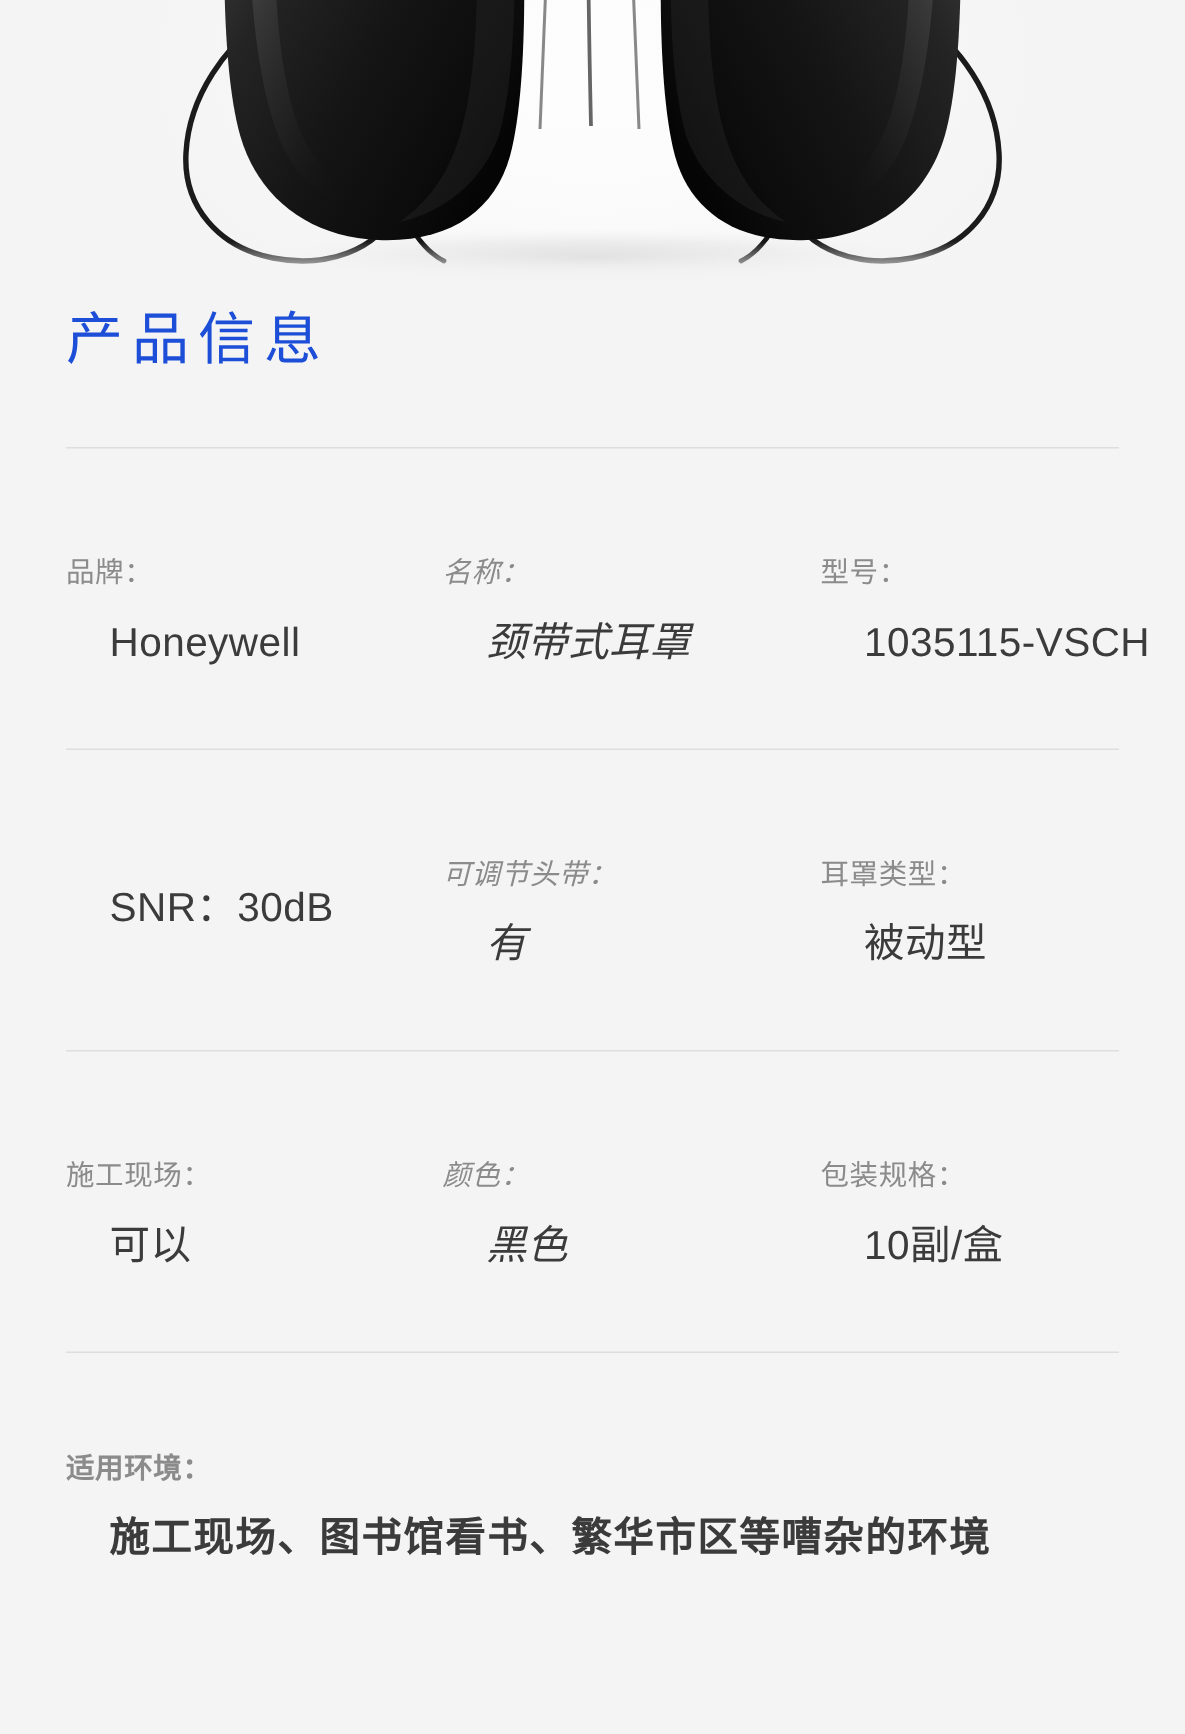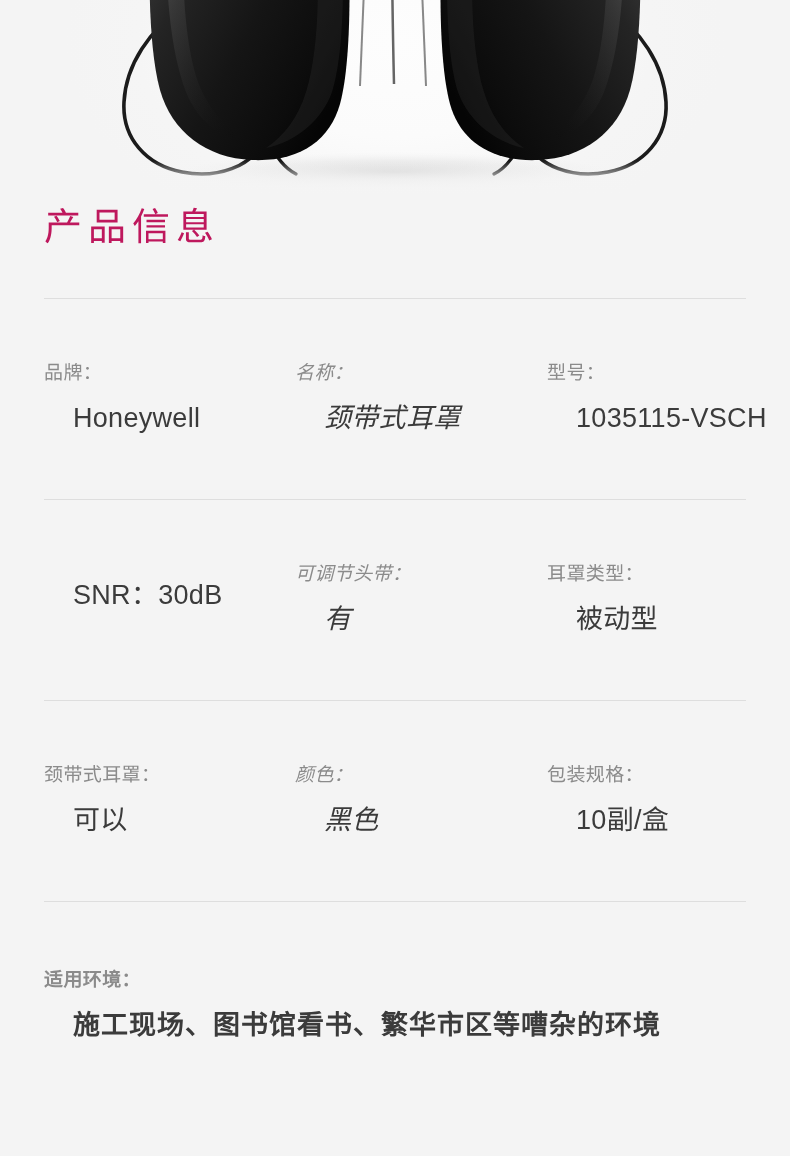--- a/index.html
+++ b/index.html
@@ -67,21 +67,21 @@
     position: relative;
     height: 103px;
   }
   .section-title {
     position: absolute;
     left: 0;
     top: 9px;
     font-size: 38px;
     line-height: 1.25;
     letter-spacing: 6px;
-    color: #be185d;
+    color: #1d4ed8;
     font-weight: 400;
     white-space: nowrap;
   }
   .section-title-en {
     position: absolute;
     right: 0;
     top: 6px;
     text-align: right;
     font-size: 21px;
     line-height: 28px;
@@ -104,21 +104,21 @@
     height: 200px;
   }
   .spec-row .cols {
     position: absolute;
     left: 0;
     top: 0;
     width: 702px;
   }
   .cell {
     position: absolute;
-    top: 62px;
+    top: 72px;
   }
   .cell.c1 { left: 0px;   width: 250px; }
   .cell.c2 { left: 251px; width: 250px; font-style: italic; }
   .cell.c3 { left: 503px; width: 290px; }
 
   .cell-label {
     font-size: 19px;
     line-height: 24px;
     color: #8b8b8b;
     white-space: nowrap;
@@ -257,21 +257,21 @@
           <div class="cell-value">被动型</div>
         </div>
       </div>
     </div>
 
     <div class="divider"></div>
 
     <div class="spec-row">
       <div class="cols">
         <div class="cell c1">
-          <div class="cell-label">颈带式耳罩：</div>
+          <div class="cell-label">施工现场：</div>
           <div class="cell-value">可以</div>
         </div>
         <div class="cell c2">
           <div class="cell-label">颜色：</div>
           <div class="cell-value">黑色</div>
         </div>
         <div class="cell c3">
           <div class="cell-label">包装规格：</div>
           <div class="cell-value">10副/盒</div>
         </div>

